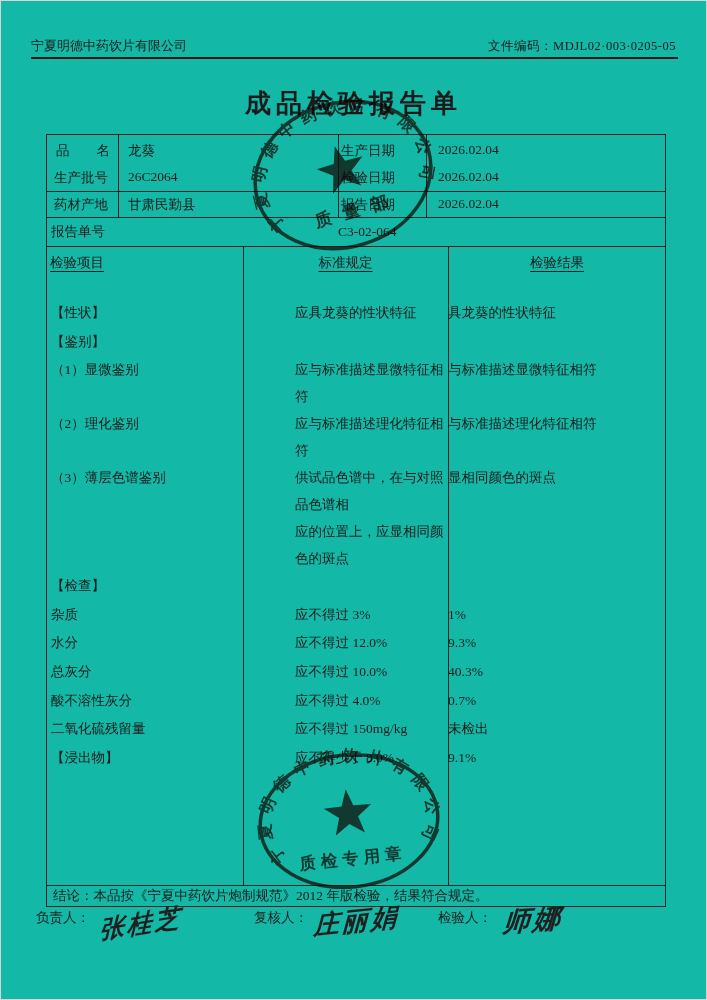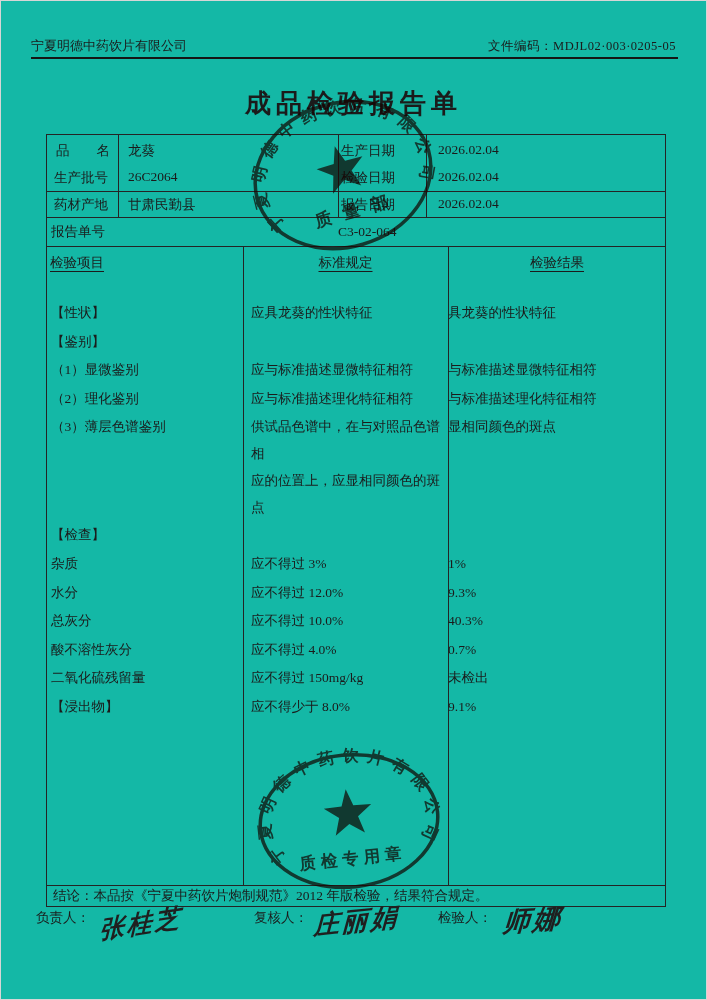--- a/index.html
+++ b/index.html
@@ -16,21 +16,21 @@
   .hdr-rule{position:absolute;left:30px;top:56px;width:647px;height:2px;background:#151515;}
   .title{position:absolute;left:0;top:85px;width:100%;text-align:center;
          font-size:26px;font-weight:bold;letter-spacing:5px;}
   .cell{position:absolute;font-size:13.5px;white-space:nowrap;}
   .colhead{position:absolute;top:253px;font-size:13.5px;text-align:center;
            text-decoration:underline;text-underline-offset:4px;}
   .body-rows{position:absolute;left:45px;top:298px;width:592px;}
   .brow{display:grid;grid-template-columns:197px 205px 218px;min-height:28.6px;align-items:start;}
   .brow span{font-size:13.5px;line-height:27px;display:block;}
   .c-item{padding-left:5px;}
-  .c-std{padding-left:8px;white-space:pre-line;}
+  .c-std{padding-left:8px;white-space:pre-line;margin-left:44px;}
   .c-res{padding-left:0;}
   .conclusion{position:absolute;left:52px;top:886px;font-size:13.5px;white-space:nowrap;}
   .sig-label{position:absolute;top:908px;font-size:13.5px;}
   .sig{position:absolute;font-family:"DejaVu Sans","Liberation Sans",sans-serif;
        font-weight:bold;font-style:italic;color:#1f1f1f;letter-spacing:3px;}
   .stamp{position:absolute;mix-blend-mode:multiply;opacity:.9;}
 </style>
 </head>
 <body>
 

